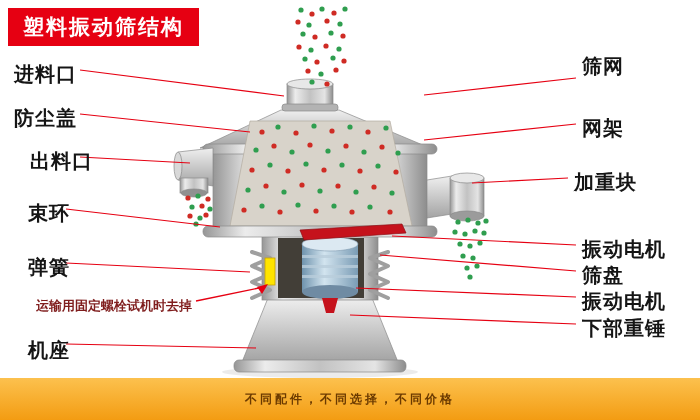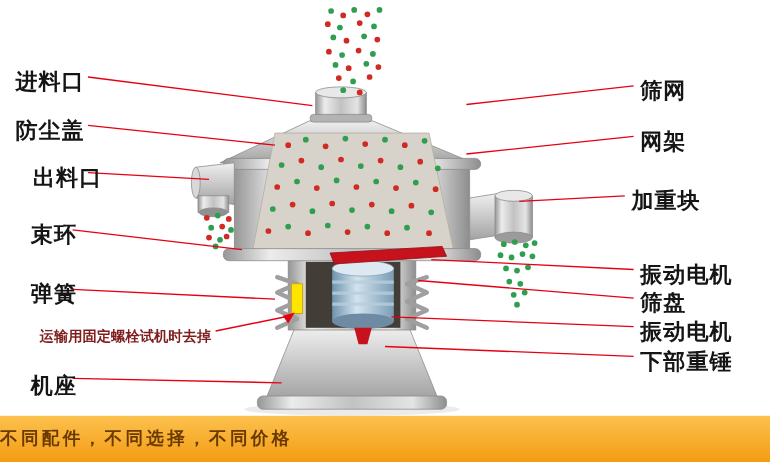--- a/index.html
+++ b/index.html
@@ -8,22 +8,22 @@
        font-family:"DejaVu Sans","Liberation Sans",sans-serif}
   .stage{position:absolute;inset:0}
   svg.machine{position:absolute;left:0;top:0;display:block}
   .title-banner{position:absolute;left:8px;top:8px;background:#e60012;color:#ffffff;
        font-size:21px;font-weight:bold;padding:5px 15px;letter-spacing:2px;white-space:nowrap}
   .lbl{position:absolute;font-size:20px;font-weight:bold;color:#151515;
        letter-spacing:1px;white-space:nowrap}
   .note{position:absolute;left:36px;top:297px;color:#7f1d1d;font-size:13px;
        font-weight:bold;white-space:nowrap}
   .footer{position:absolute;left:0;bottom:0;width:700px;height:42px;
-       background:linear-gradient(#fcc14e,#f39c12);color:#6b3a00;font-size:16px;
-       font-weight:bold;text-align:left;line-height:42px;letter-spacing:3px}
+       background:linear-gradient(#fcc14e,#f39c12);color:#6b3a00;font-size:12px;
+       font-weight:bold;text-align:center;line-height:42px;letter-spacing:3px}
 </style>
 </head>
 <body>
 
 <div class="stage">
 
   <svg class="machine" width="700" height="420" viewBox="0 0 700 420">
     <defs>
       <linearGradient id="metalH" x1="0" y1="0" x2="1" y2="0">
         <stop offset="0" stop-color="#969696"></stop>
@@ -215,31 +215,34 @@
       <line x1="576" y1="271" x2="380" y2="255"></line>
       <line x1="576" y1="297" x2="356" y2="288"></line>
       <line x1="576" y1="324" x2="350" y2="315"></line>
     </g>
     <g>
       <line x1="196" y1="301" x2="264" y2="287" stroke="#e60012" stroke-width="1.4"></line>
       <polygon points="268,284 257,287 262,294" fill="#e60012"></polygon>
     </g>
   </svg>
 
+  <div class="title-banner">
+    <span>塑料振动筛结构</span>
+  </div>
 
   <div class="lbl" style="left:14px;top:61px">进料口</div>
   <div class="lbl" style="left:14px;top:105px">防尘盖</div>
   <div class="lbl" style="left:30px;top:148px">出料口</div>
   <div class="lbl" style="left:28px;top:200px">束环</div>
   <div class="lbl" style="left:28px;top:254px">弹簧</div>
   <div class="lbl" style="left:28px;top:337px">机座</div>
 
   <div class="note">运输用固定螺栓试机时去掉</div>
 
-  <div class="lbl" style="left:582px;top:69px">筛网</div>
+  <div class="lbl" style="left:582px;top:53px">筛网</div>
   <div class="lbl" style="left:582px;top:115px">网架</div>
   <div class="lbl" style="left:574px;top:169px">加重块</div>
   <div class="lbl" style="left:582px;top:236px">振动电机</div>
   <div class="lbl" style="left:582px;top:262px">筛盘</div>
   <div class="lbl" style="left:582px;top:288px">振动电机</div>
   <div class="lbl" style="left:582px;top:315px">下部重锤</div>
 
   <div class="footer">
     <span>不同配件，不同选择，不同价格</span>
   </div>

